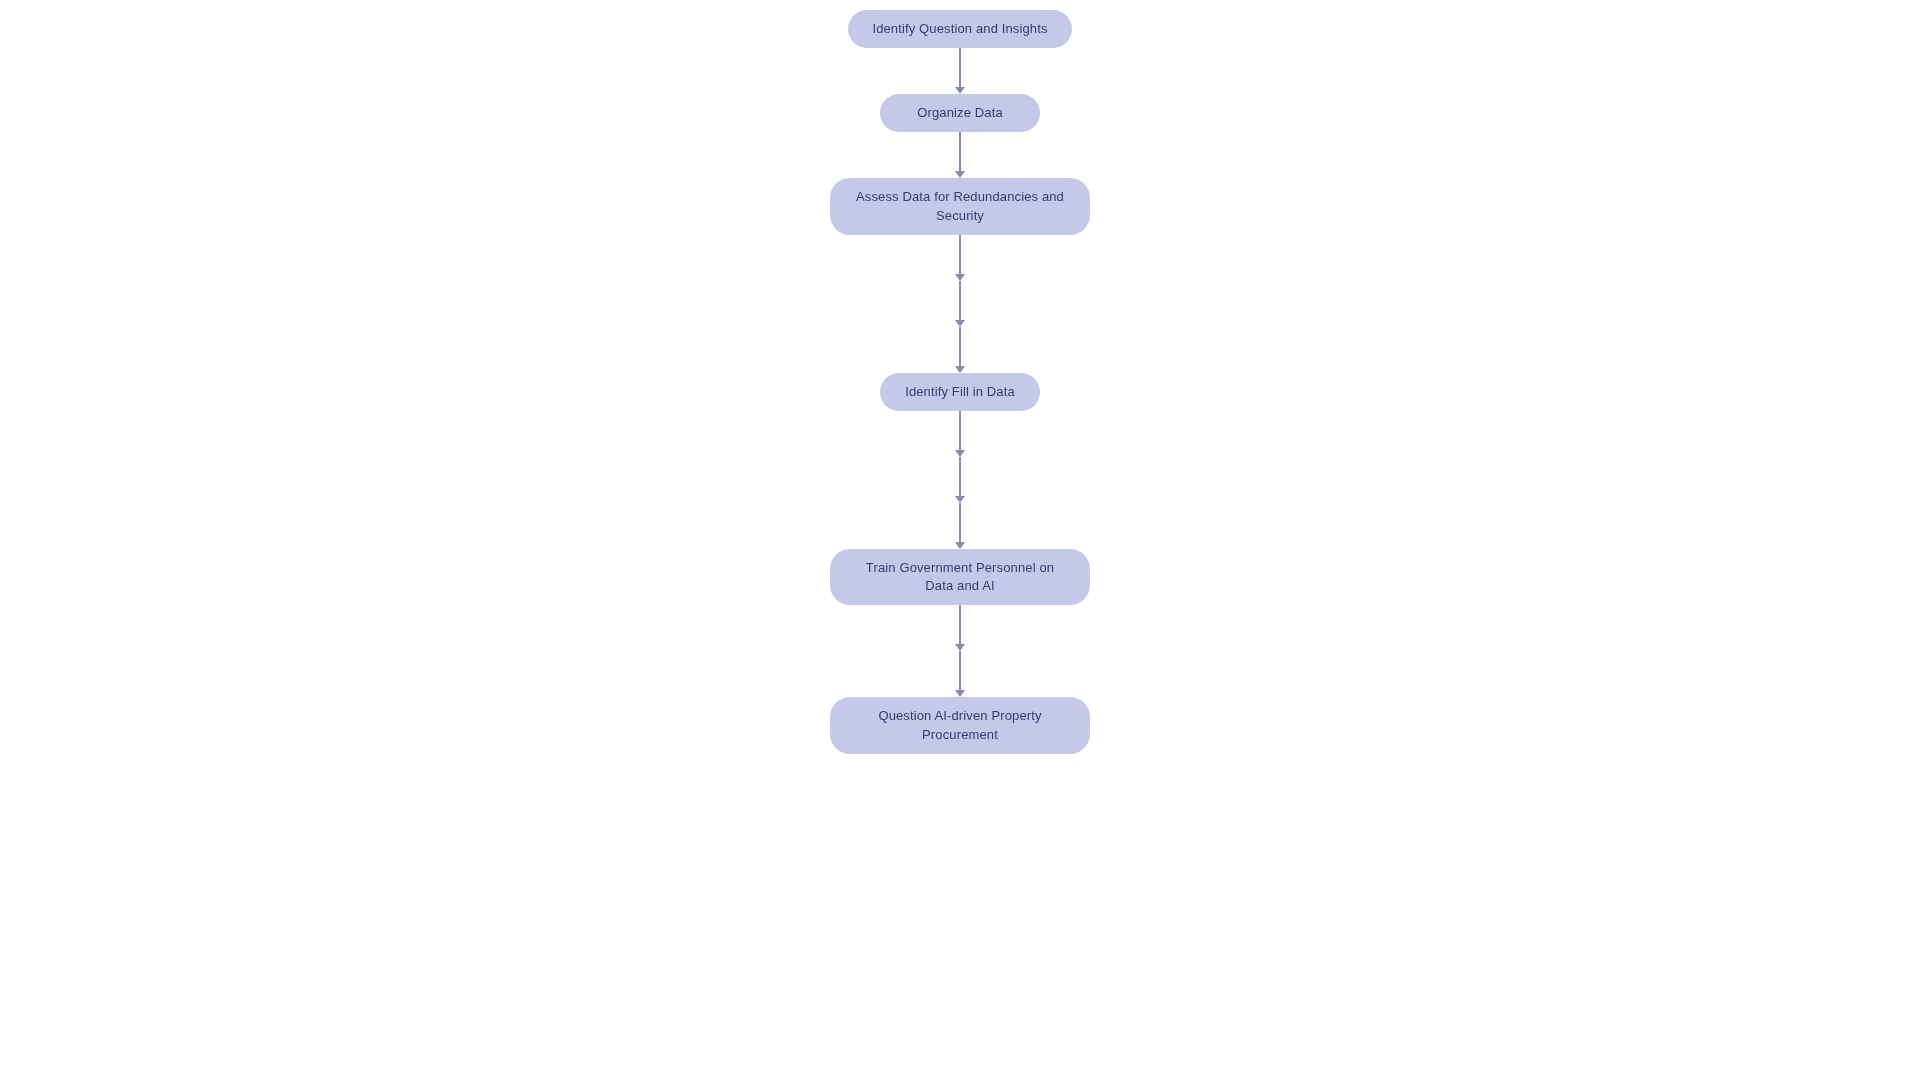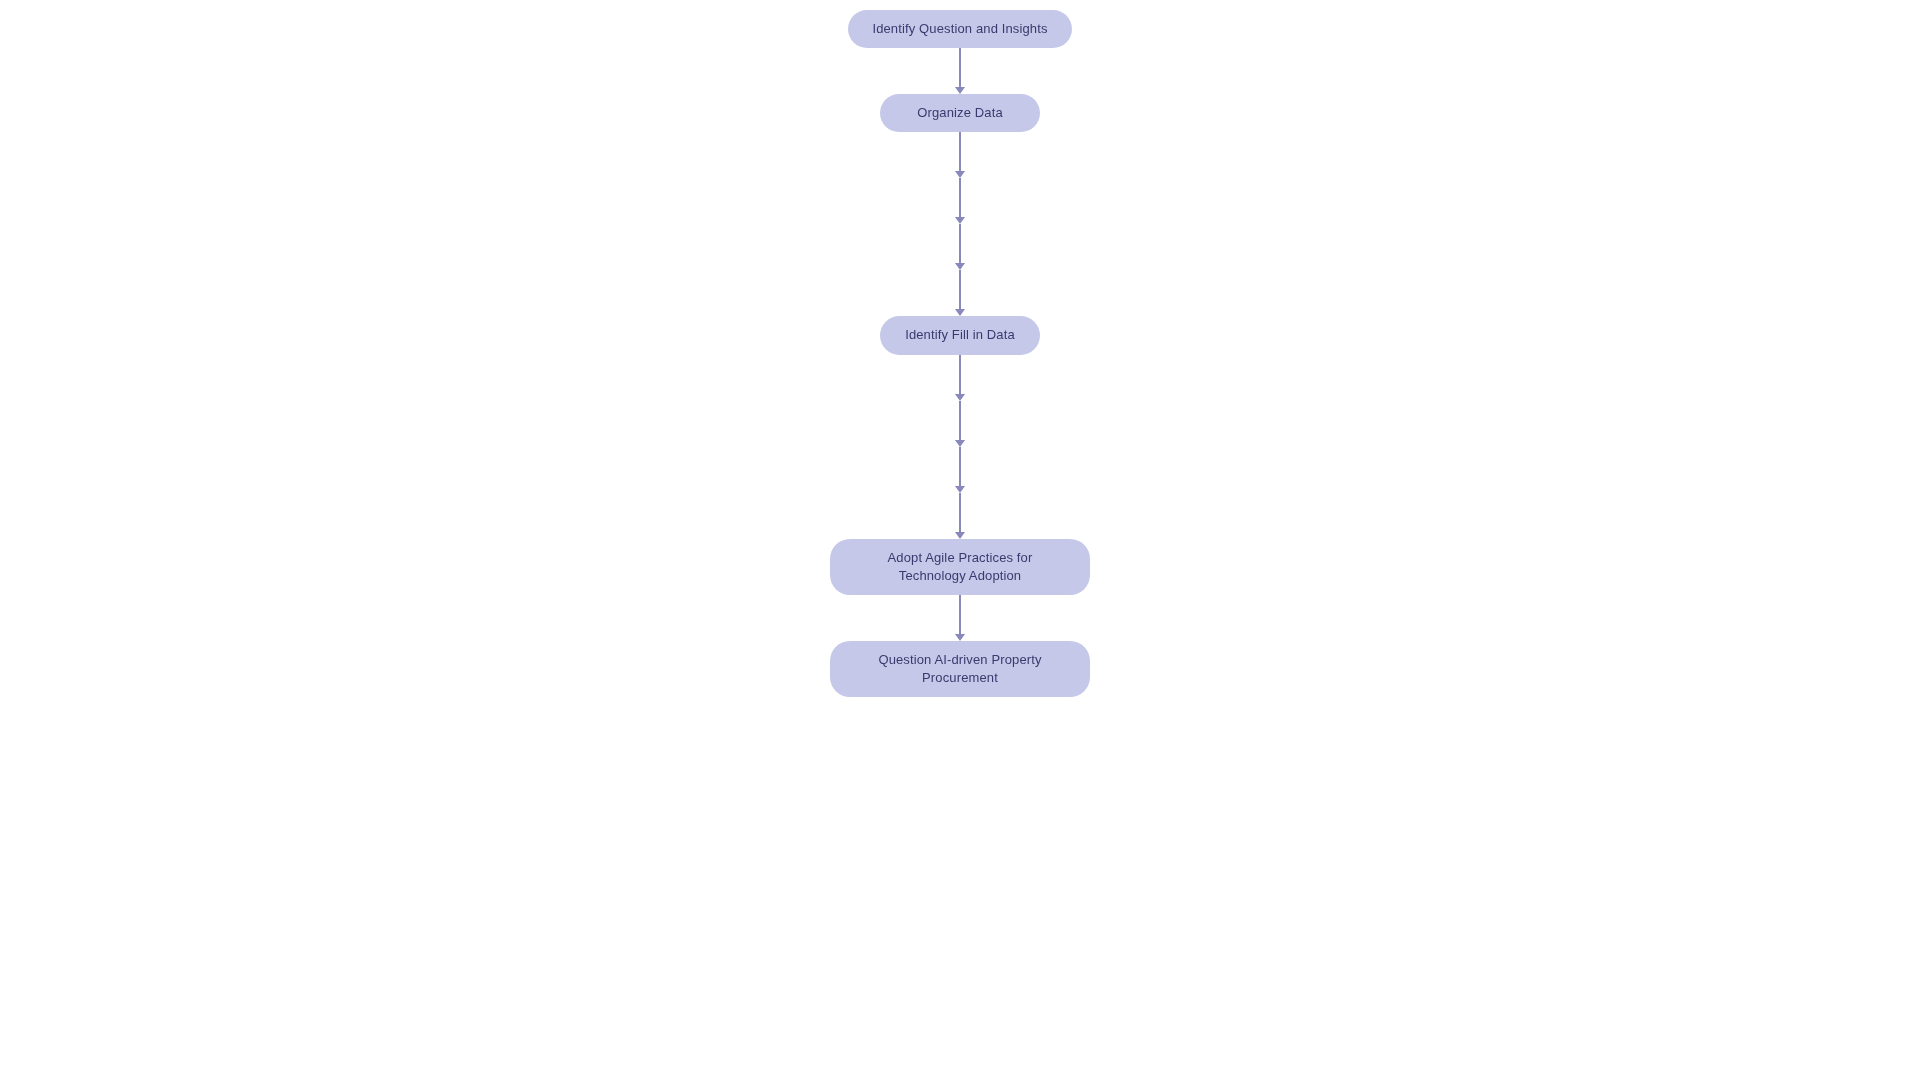--- a/index.html
+++ b/index.html
@@ -71,20 +71,21 @@
 <div class="flow-node">Identify Question and Insights</div>
     <div class="flow-arrow">
       <div class="flow-arrow-line"></div>
       <div class="flow-arrow-head"></div>
     </div>
     <div class="flow-node">Organize Data</div>
     <div class="flow-arrow">
       <div class="flow-arrow-line"></div>
       <div class="flow-arrow-head"></div>
     </div>
+    <div class="flow-node">Assess Data for Redundancies and Security</div>
     <div class="flow-arrow">
       <div class="flow-arrow-line"></div>
       <div class="flow-arrow-head"></div>
     </div>
     <div class="flow-arrow">
       <div class="flow-arrow-line"></div>
       <div class="flow-arrow-head"></div>
     </div>
     <div class="flow-arrow">
       <div class="flow-arrow-line"></div>
@@ -96,23 +97,23 @@
       <div class="flow-arrow-head"></div>
     </div>
     <div class="flow-arrow">
       <div class="flow-arrow-line"></div>
       <div class="flow-arrow-head"></div>
     </div>
     <div class="flow-arrow">
       <div class="flow-arrow-line"></div>
       <div class="flow-arrow-head"></div>
     </div>
+    <div class="flow-node">Train Government Personnel on Data and AI</div>
     <div class="flow-arrow">
       <div class="flow-arrow-line"></div>
       <div class="flow-arrow-head"></div>
     </div>
-    <div class="flow-node">Adopt Agile Practices for Technology Adoption</div>
     <div class="flow-arrow">
       <div class="flow-arrow-line"></div>
       <div class="flow-arrow-head"></div>
     </div>
     <div class="flow-node">Question AI-driven Property Procurement</div>
   </div>
 
 </body></html>

